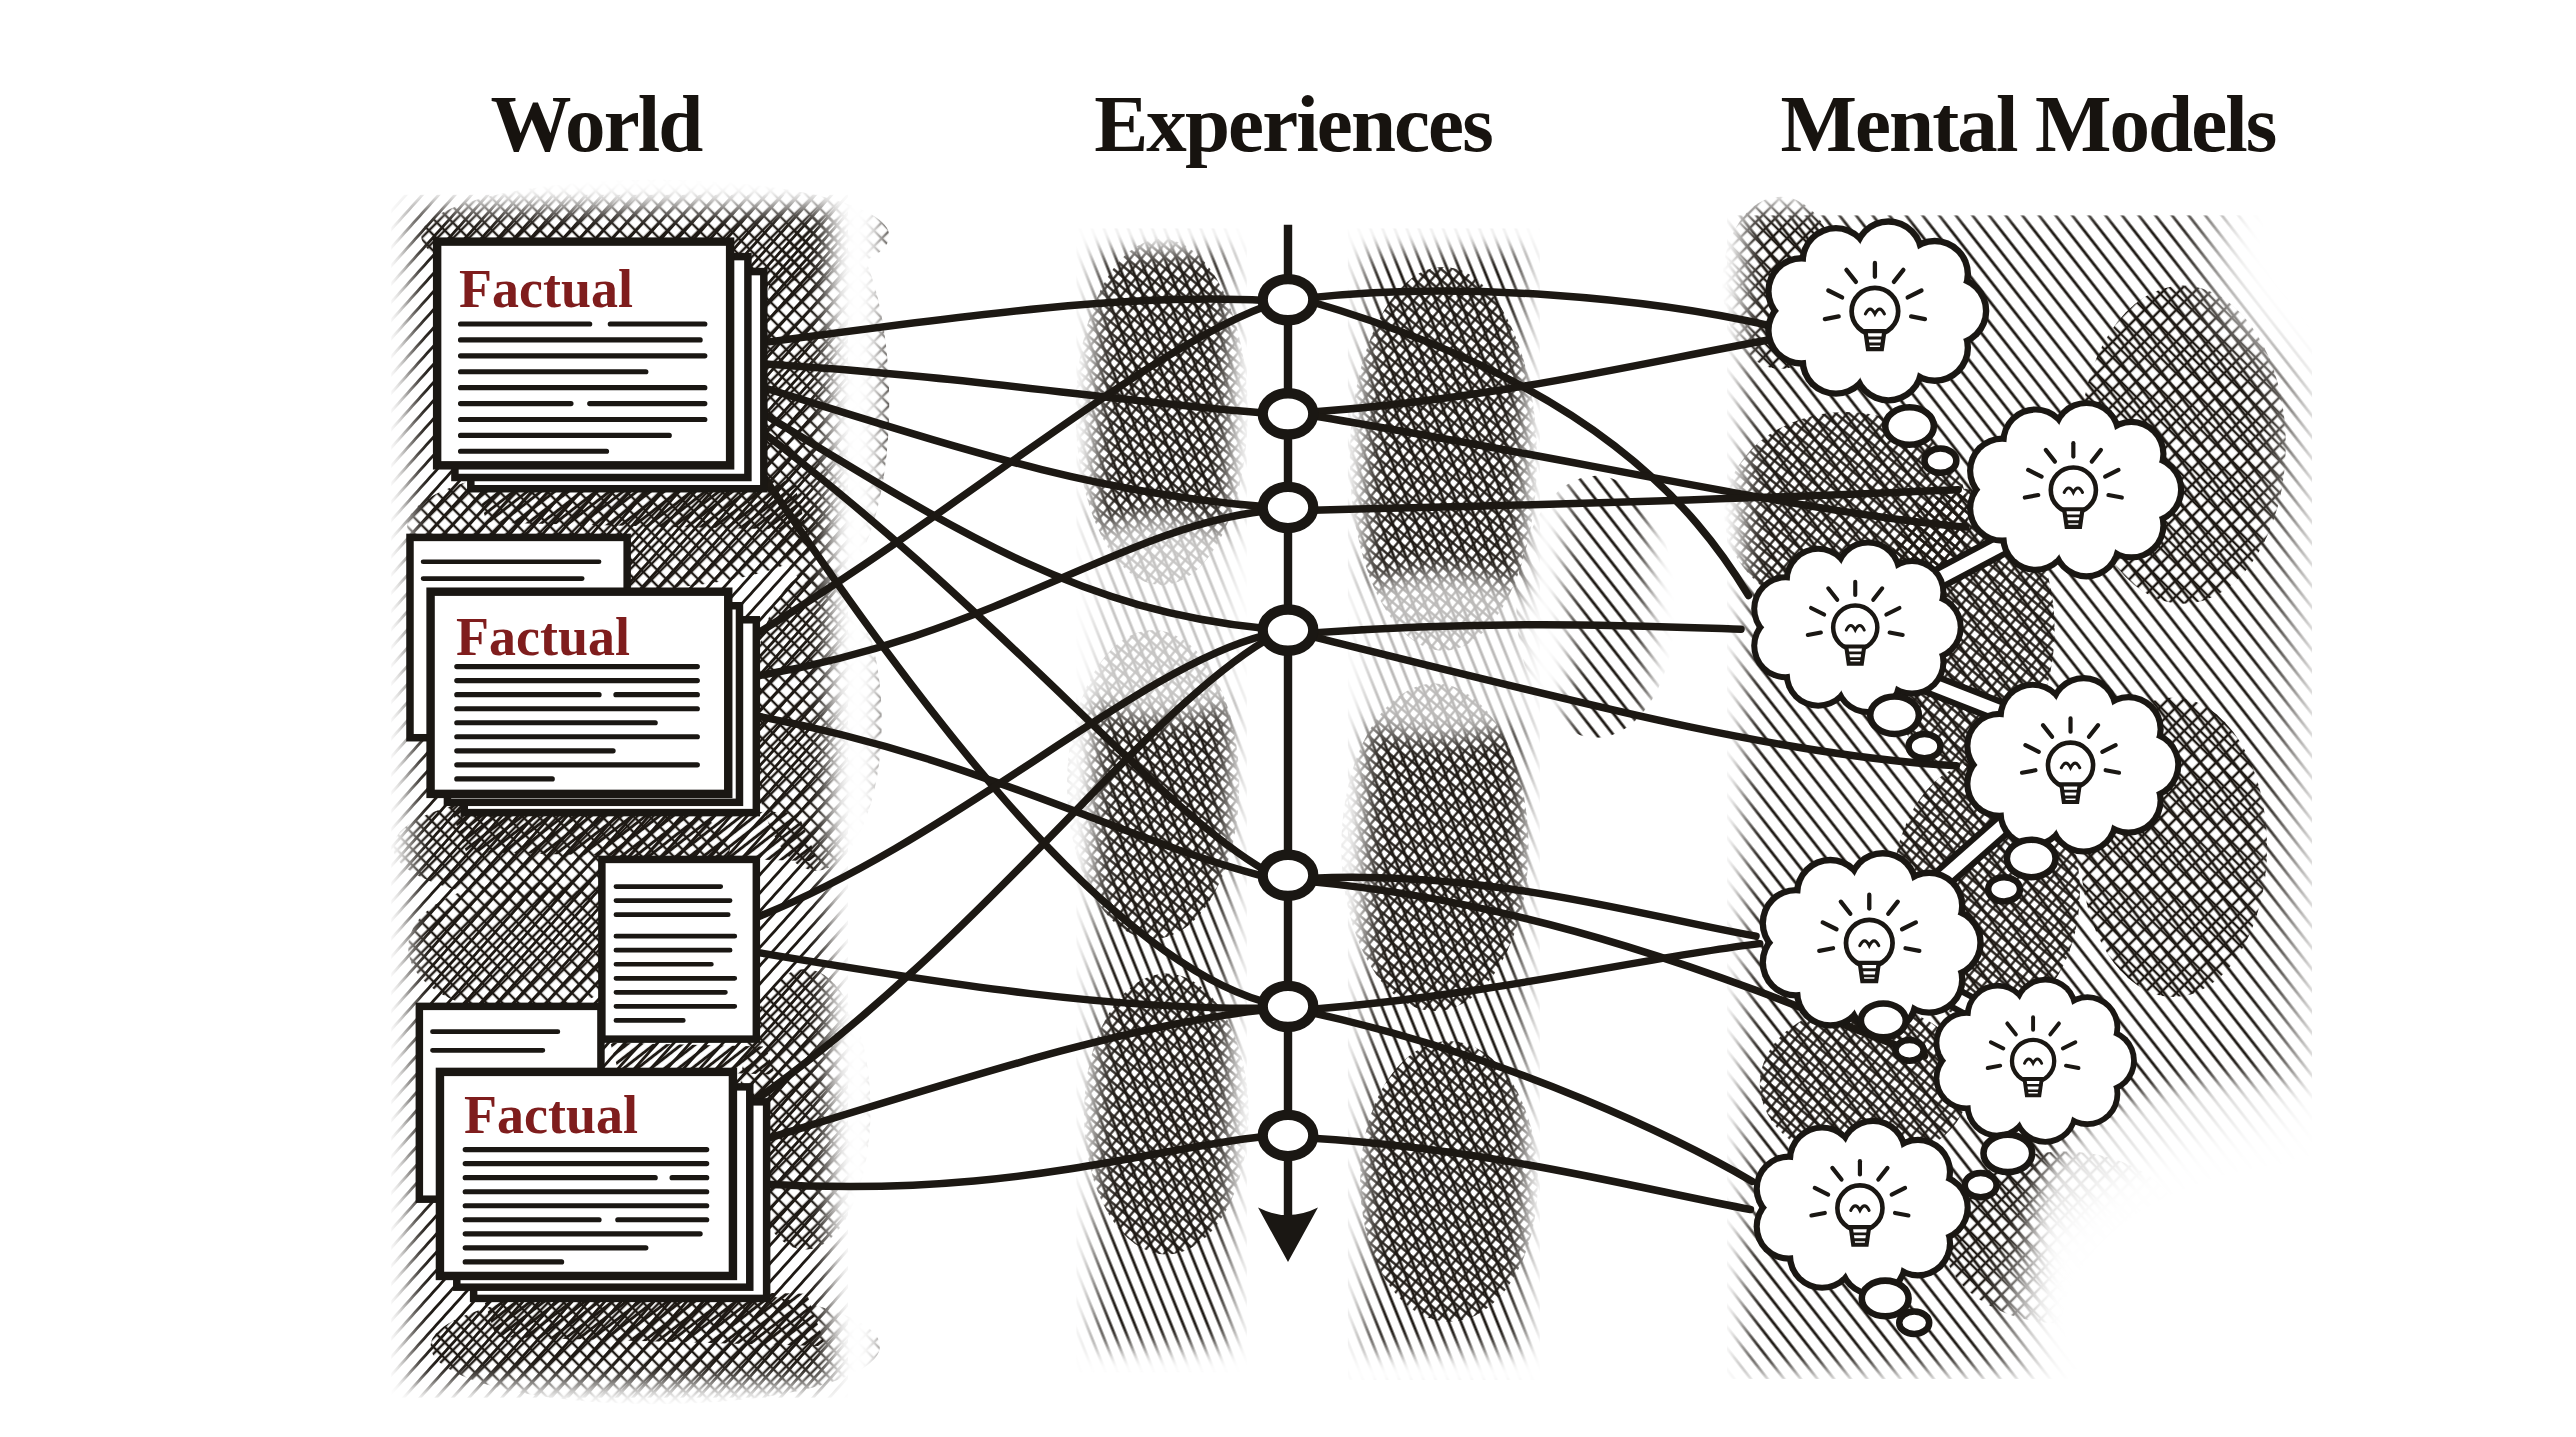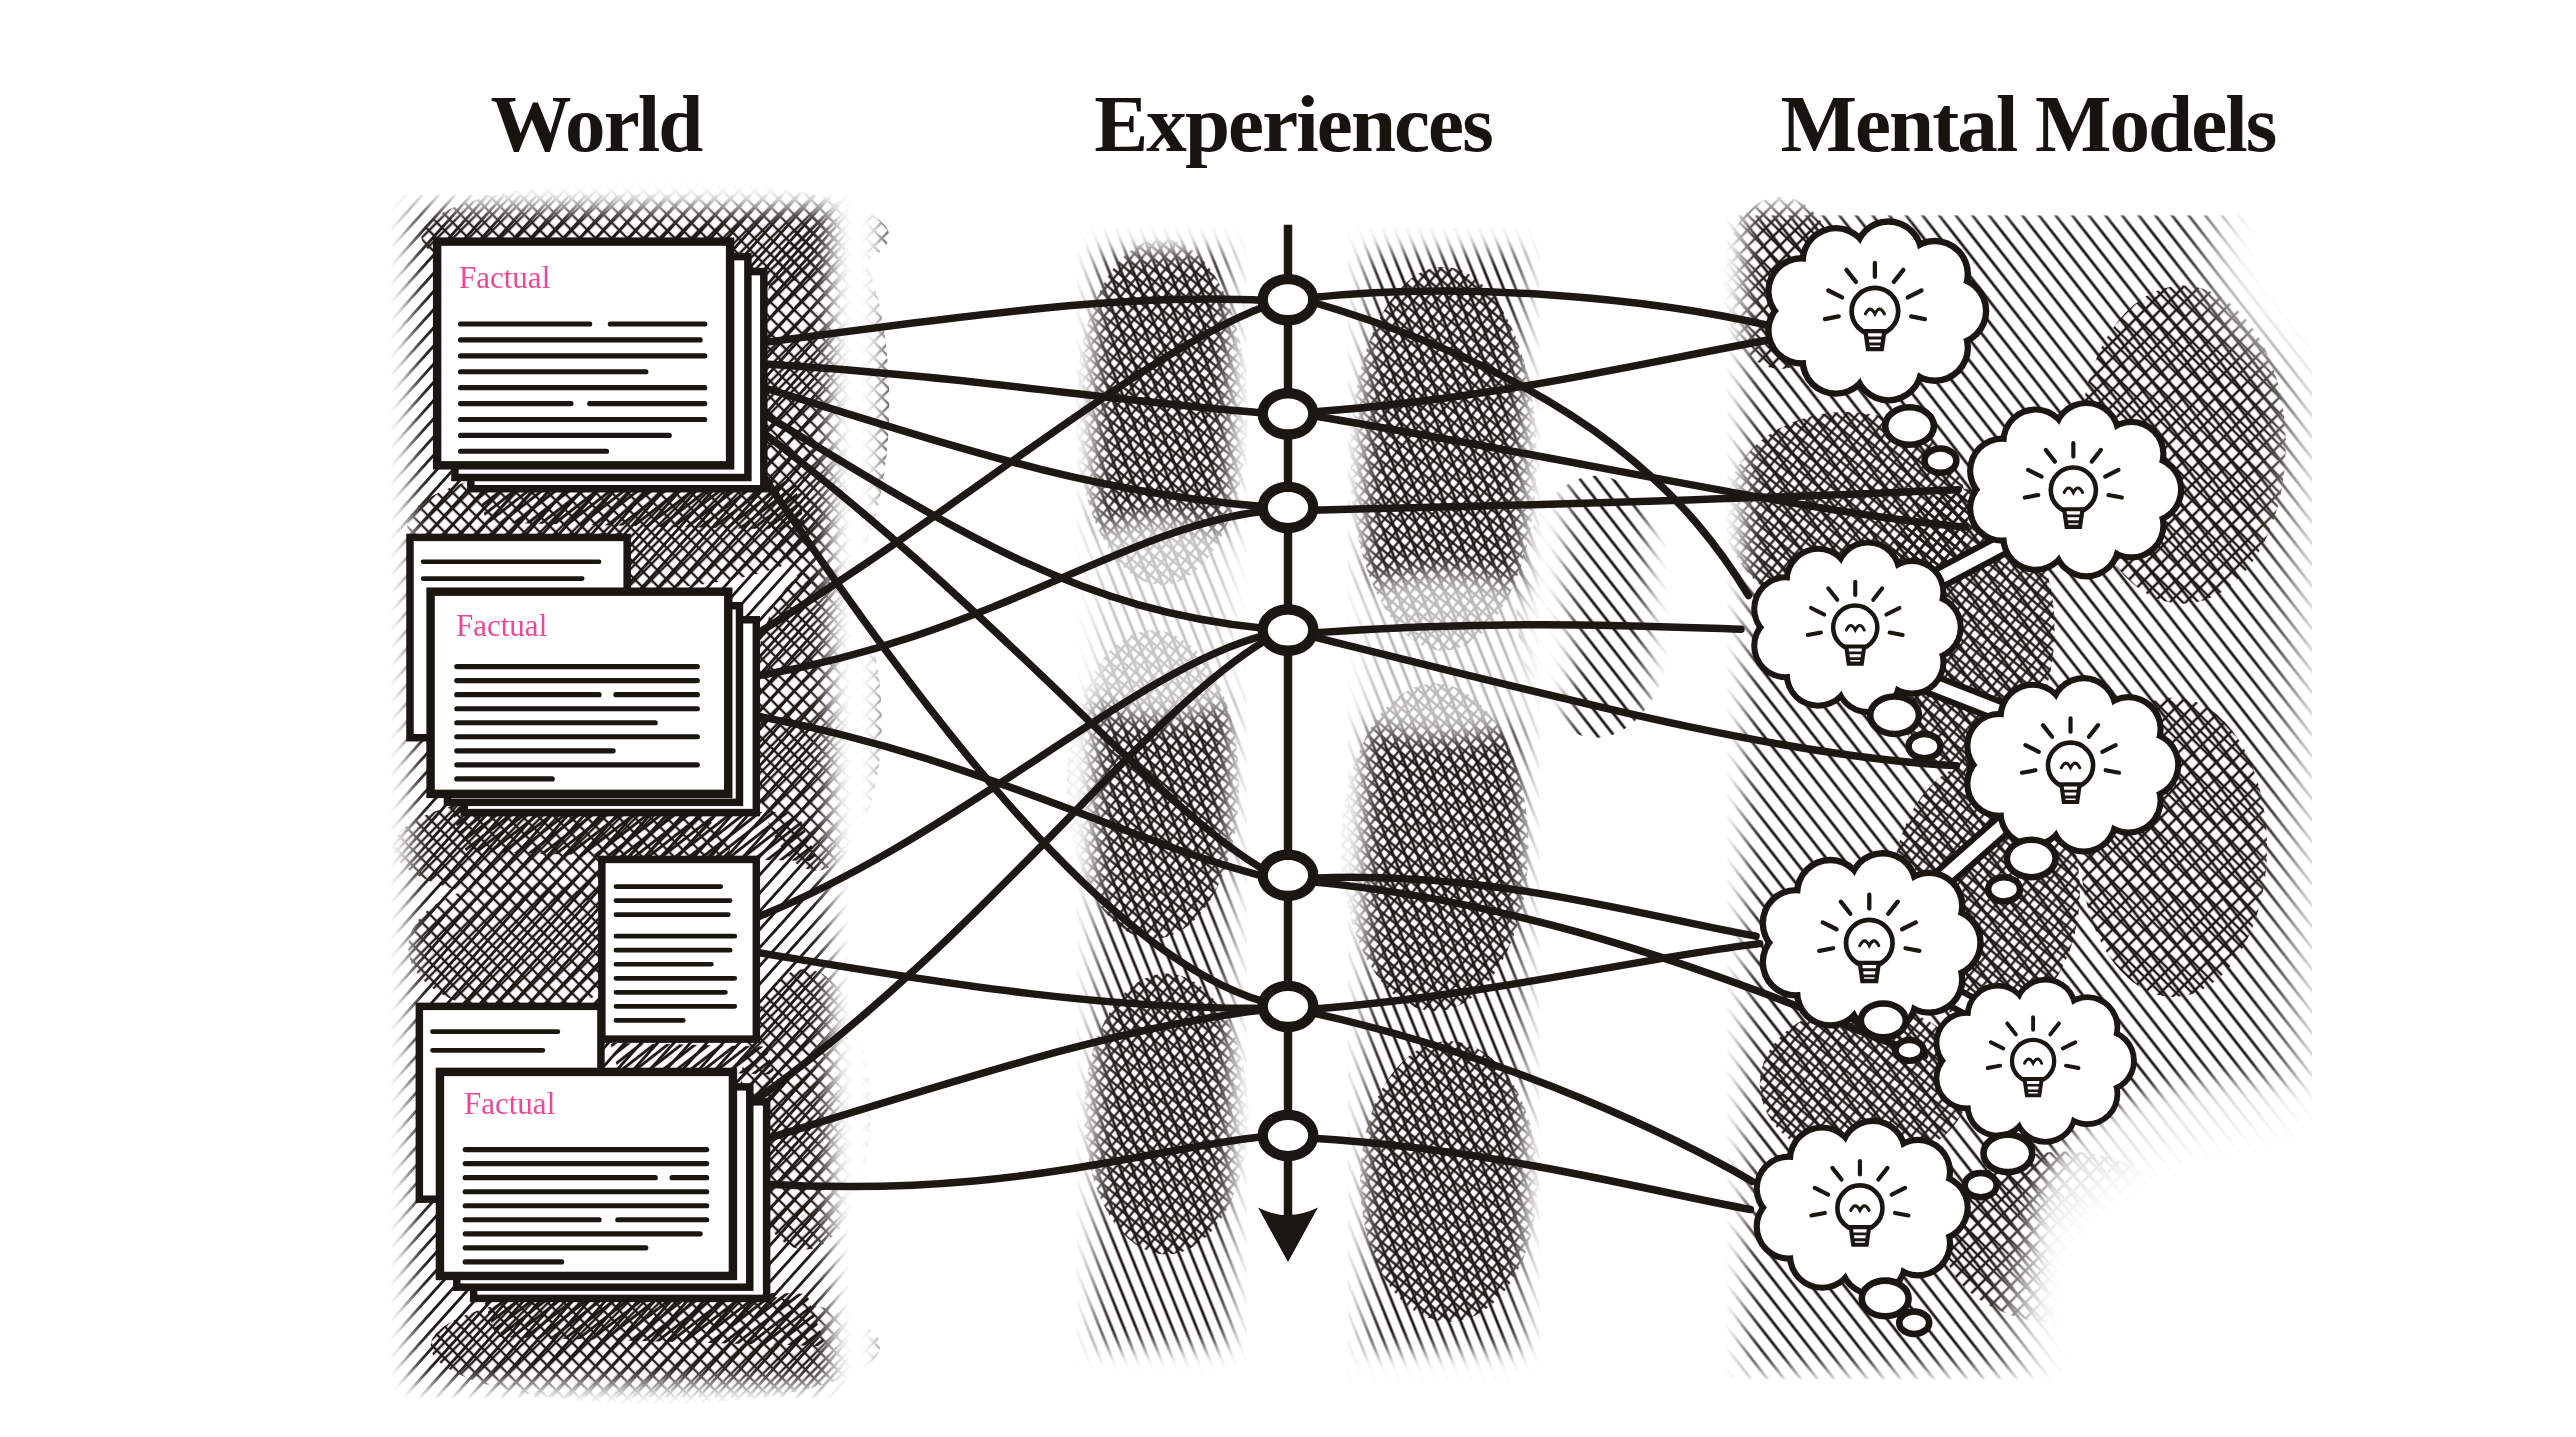--- a/index.html
+++ b/index.html
@@ -1,21 +1,21 @@
 <!DOCTYPE html>
 <html style="font-size:15px"><head>
 <meta charset="utf-8">
 <style>
   html,body{margin:0;padding:0;background:#ffffff;}
   .stage{position:relative;width:2576px;height:1438px;background:#ffffff;overflow:hidden;
          font-family:"Liberation Serif","DejaVu Serif",serif;}
   svg.art{position:absolute;left:0;top:0;width:2576px;height:1438px;display:block;}
   .col-title{position:absolute;transform:translateX(-50%);font-weight:700;font-size:81px;line-height:1;
              color:#17130f;letter-spacing:-1.9px;white-space:nowrap;}
-  .doc-label{position:absolute;font-weight:400;font-size:31px;line-height:1;color:#ec4899;white-space:nowrap;}
+  .doc-label{position:absolute;font-weight:700;font-size:54px;line-height:1;color:#7f1d1d;white-space:nowrap;}
 </style>
 </head>
 <body>
 
 <div class="stage">
 
 <svg class="art" viewBox="0 0 2752 1536" xmlns="http://www.w3.org/2000/svg">
   <defs>
     <pattern id="hA" width="13" height="13" patternUnits="userSpaceOnUse" patternTransform="rotate(-48)">
       <line x1="0" y1="6.5" x2="13" y2="6.5" stroke="#1e1914" stroke-width="3"></line>

